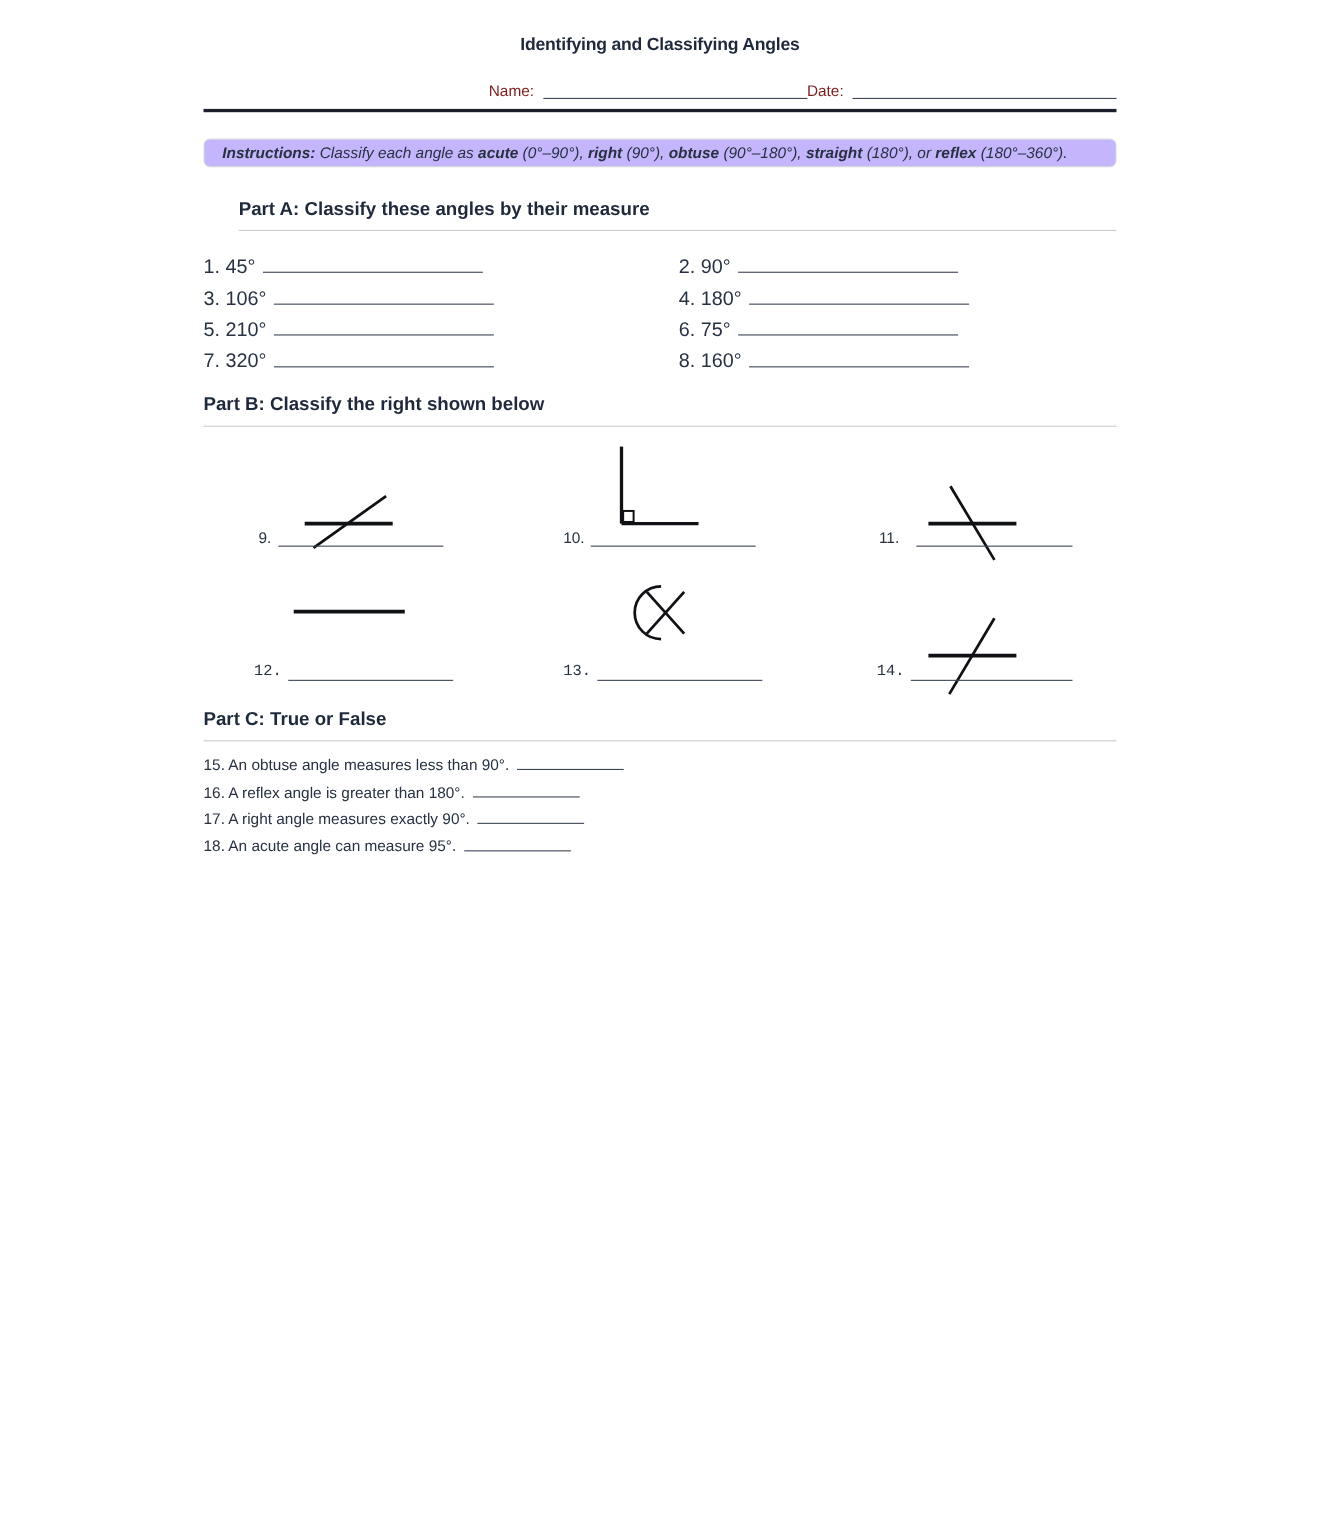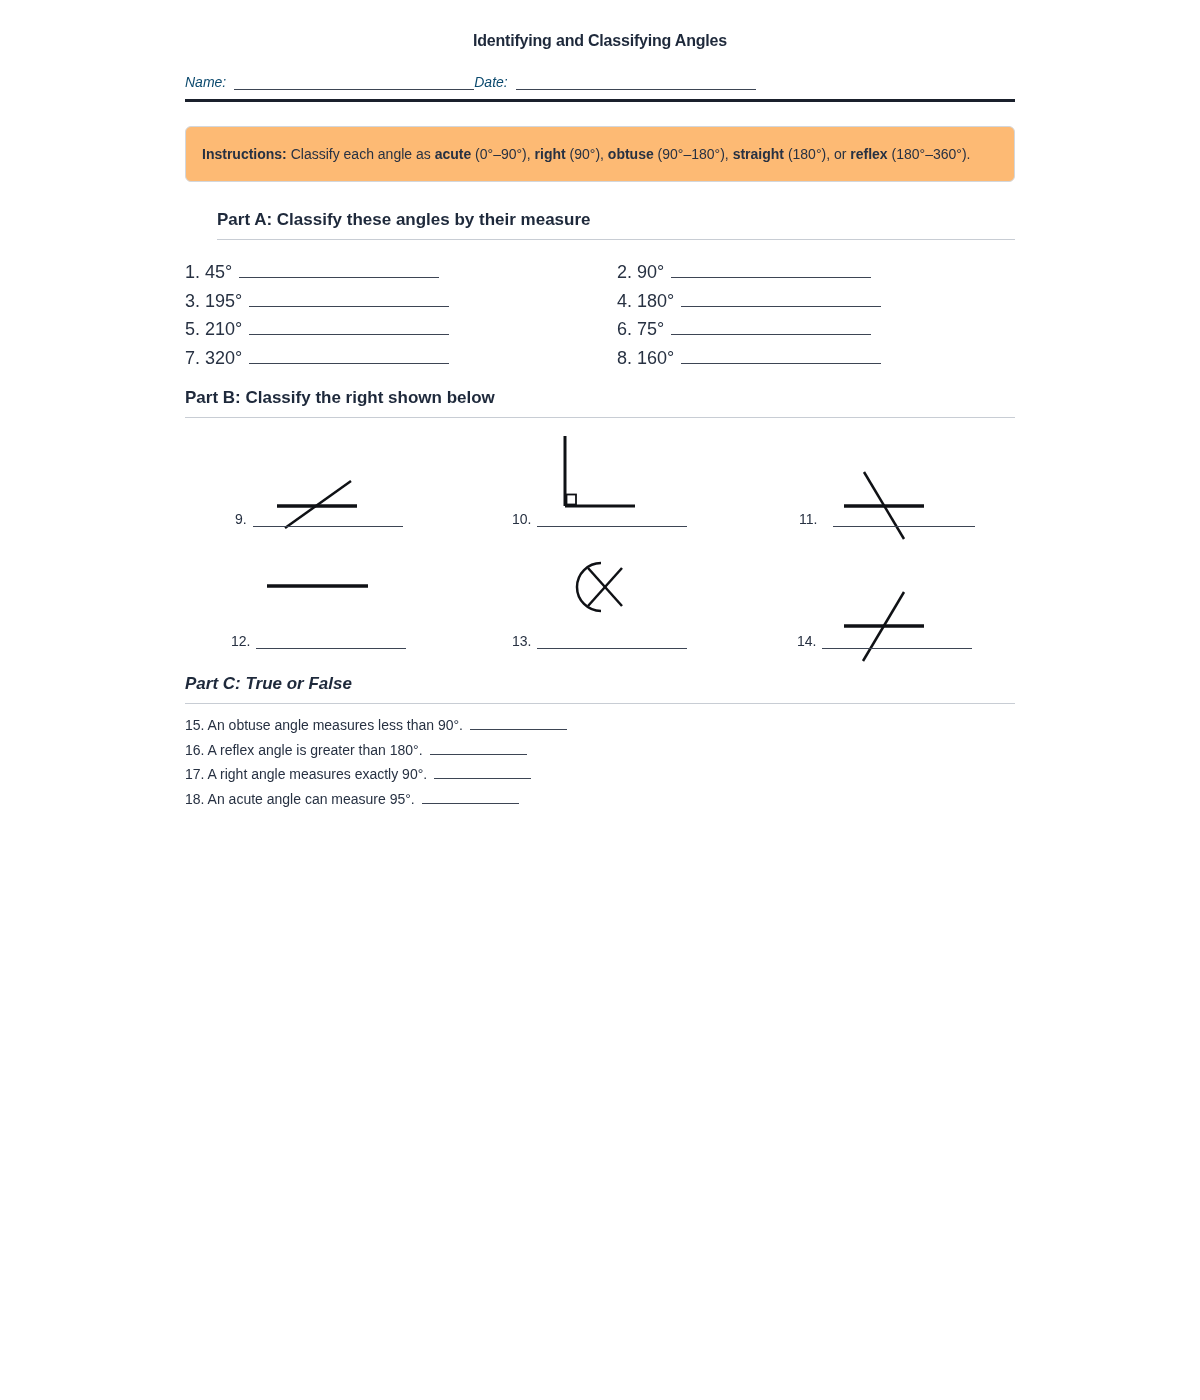--- a/index.html
+++ b/index.html
@@ -23,48 +23,48 @@
   .title {
     text-align: center;
     font-size: 16px;
     font-weight: bold;
     color: #1e293b;
     letter-spacing: -0.2px;
     margin-bottom: 24px;
   }
   .name-date-row {
     display: flex;
-    justify-content: flex-start;
+    justify-content: flex-end;
     align-items: flex-end;
     font-size: 14px;
-    color: #0c4a6e;
-    font-style: italic;
+    color: #7f1d1d;
   }
   .nd-field { display: flex; align-items: flex-end; }
   .nd-label { margin-right: 8px; }
   .blank {
     display: inline-block;
     border-bottom: 1px solid #3d4554;
     height: 1em;
     vertical-align: baseline;
   }
   .nd-blank { width: 240px; }
   .thick-rule {
     margin-top: 9px;
     height: 3px;
     background: #1a202c;
   }
   .instructions-box {
     margin-top: 24px;
-    background: #fdba74;
+    background: #c4b5fd;
     border: 1px solid #d3d7dc;
     border-radius: 6px;
-    padding: 19px 16px;
+    padding: 4px 16px;
     font-size: 14px;
     color: #273142;
+    font-style: italic;
   }
   .section-heading {
     font-size: 17px;
     font-weight: bold;
     color: #1e293b;
     padding-bottom: 9px;
     border-bottom: 1px solid #c8cdd4;
   }
   .part-a-heading { margin-top: 28px; margin-left: 32px; }
   .grid-a {
@@ -82,37 +82,37 @@
   .a-blank { width: 200px; margin-left: 7px; }
   .part-b-heading { margin-top: 20px; }
   .grid-b {
     display: grid;
     grid-template-columns: 277px 277px 276px;
   }
   .grid-b.row1 { margin-top: 6px; }
   .grid-b.row2 { margin-top: 20px; }
   .cell-b { position: relative; }
   .row1 .cell-b { height: 105px; }
-  .row2 .cell-b { height: 117px; }
+  .row2 .cell-b { height: 117px; font-family: Liberation Mono, monospace; }
   .cell-b svg { position: absolute; top: 0; left: 0; overflow: visible; }
   .blabel {
     position: absolute;
     left: 50px; right: 40px;
     display: flex;
     align-items: flex-end;
     gap: 6px;
     font-size: 14px;
   }
   .row1 .blabel { top: 87px; }
   .row2 .blabel { top: 84px; }
   .cell-11 .blabel { left: 60px; gap: 16px; }
   .cell-12 .blabel { left: 46px; }
   .cell-14 .blabel { left: 58px; }
   .b-blank { width: 150px; height: 16px; }
-  .part-c-heading { margin-top: 8px; font-style: italic; }
+  .part-c-heading { margin-top: 8px; }
   .part-c-list { margin-top: 12px; }
   .item-c {
     height: 24.5px;
     display: flex;
     align-items: baseline;
     font-size: 14px;
   }
   .c-blank { width: 97px; margin-left: 7px; }
   .fig line, .fig path, .fig rect { stroke: #0f1115; fill: none; }
 </style>
@@ -146,21 +146,21 @@
     <div class="grid-a">
       <div class="item-a">
         <span>1. 45°</span>
         <span class="blank a-blank"></span>
       </div>
       <div class="item-a">
         <span>2. 90°</span>
         <span class="blank a-blank"></span>
       </div>
       <div class="item-a">
-        <span>3. 195°</span>
+        <span>3. 106°</span>
         <span class="blank a-blank"></span>
       </div>
       <div class="item-a">
         <span>4. 180°</span>
         <span class="blank a-blank"></span>
       </div>
       <div class="item-a">
         <span>5. 210°</span>
         <span class="blank a-blank"></span>
       </div>

